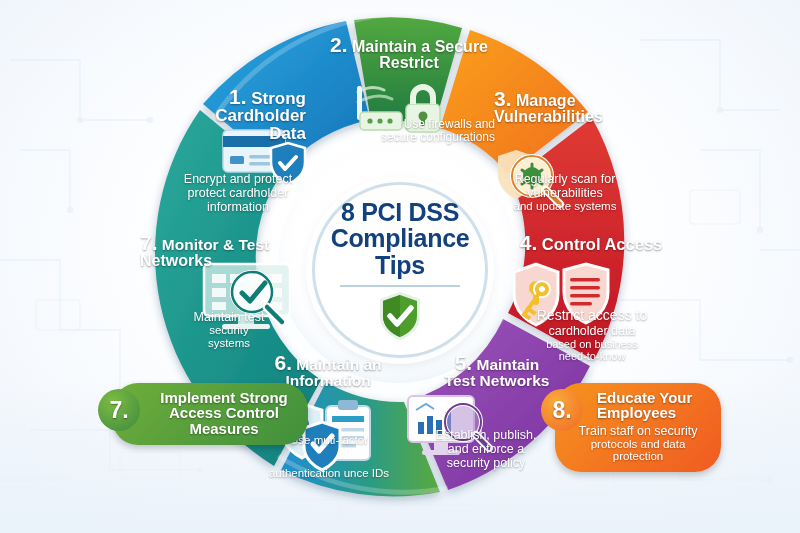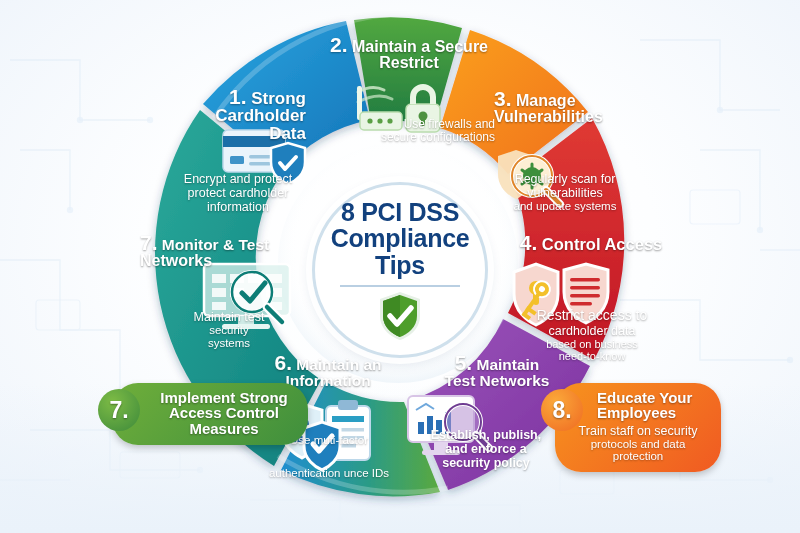--- a/index.html
+++ b/index.html
@@ -336,21 +336,21 @@
     <div class="desc-txt" style="font-size:11px;">need-to-know</div>
   </div>
 
   <div class="seg-label" style="left:418px;top:352px;width:158px;text-align:center;">
     <div class="title-txt" style="font-size:15.5px;">
       <span class="num-badge" style="font-size:21px;">5.</span>
       <span>Maintain</span>
     </div>
     <div class="title-txt" style="font-size:15.5px;">Test Networks</div>
   </div>
-  <div class="seg-label" style="left:406px;top:428px;width:160px;text-align:center;font-weight:bold;">
+  <div class="seg-label" style="left:406px;top:428px;width:160px;text-align:center;">
     <div class="desc-txt" style="font-size:12.5px;">Establish, publish,</div>
     <div class="desc-txt" style="font-size:12.5px;">and enforce a</div>
     <div class="desc-txt" style="font-size:12.5px;">security policy</div>
   </div>
 
   <div class="seg-label" style="left:242px;top:352px;width:172px;text-align:center;">
     <div class="title-txt" style="font-size:15.5px;">
       <span class="num-badge" style="font-size:21px;">6.</span>
       <span>Maintain an</span>
     </div>

